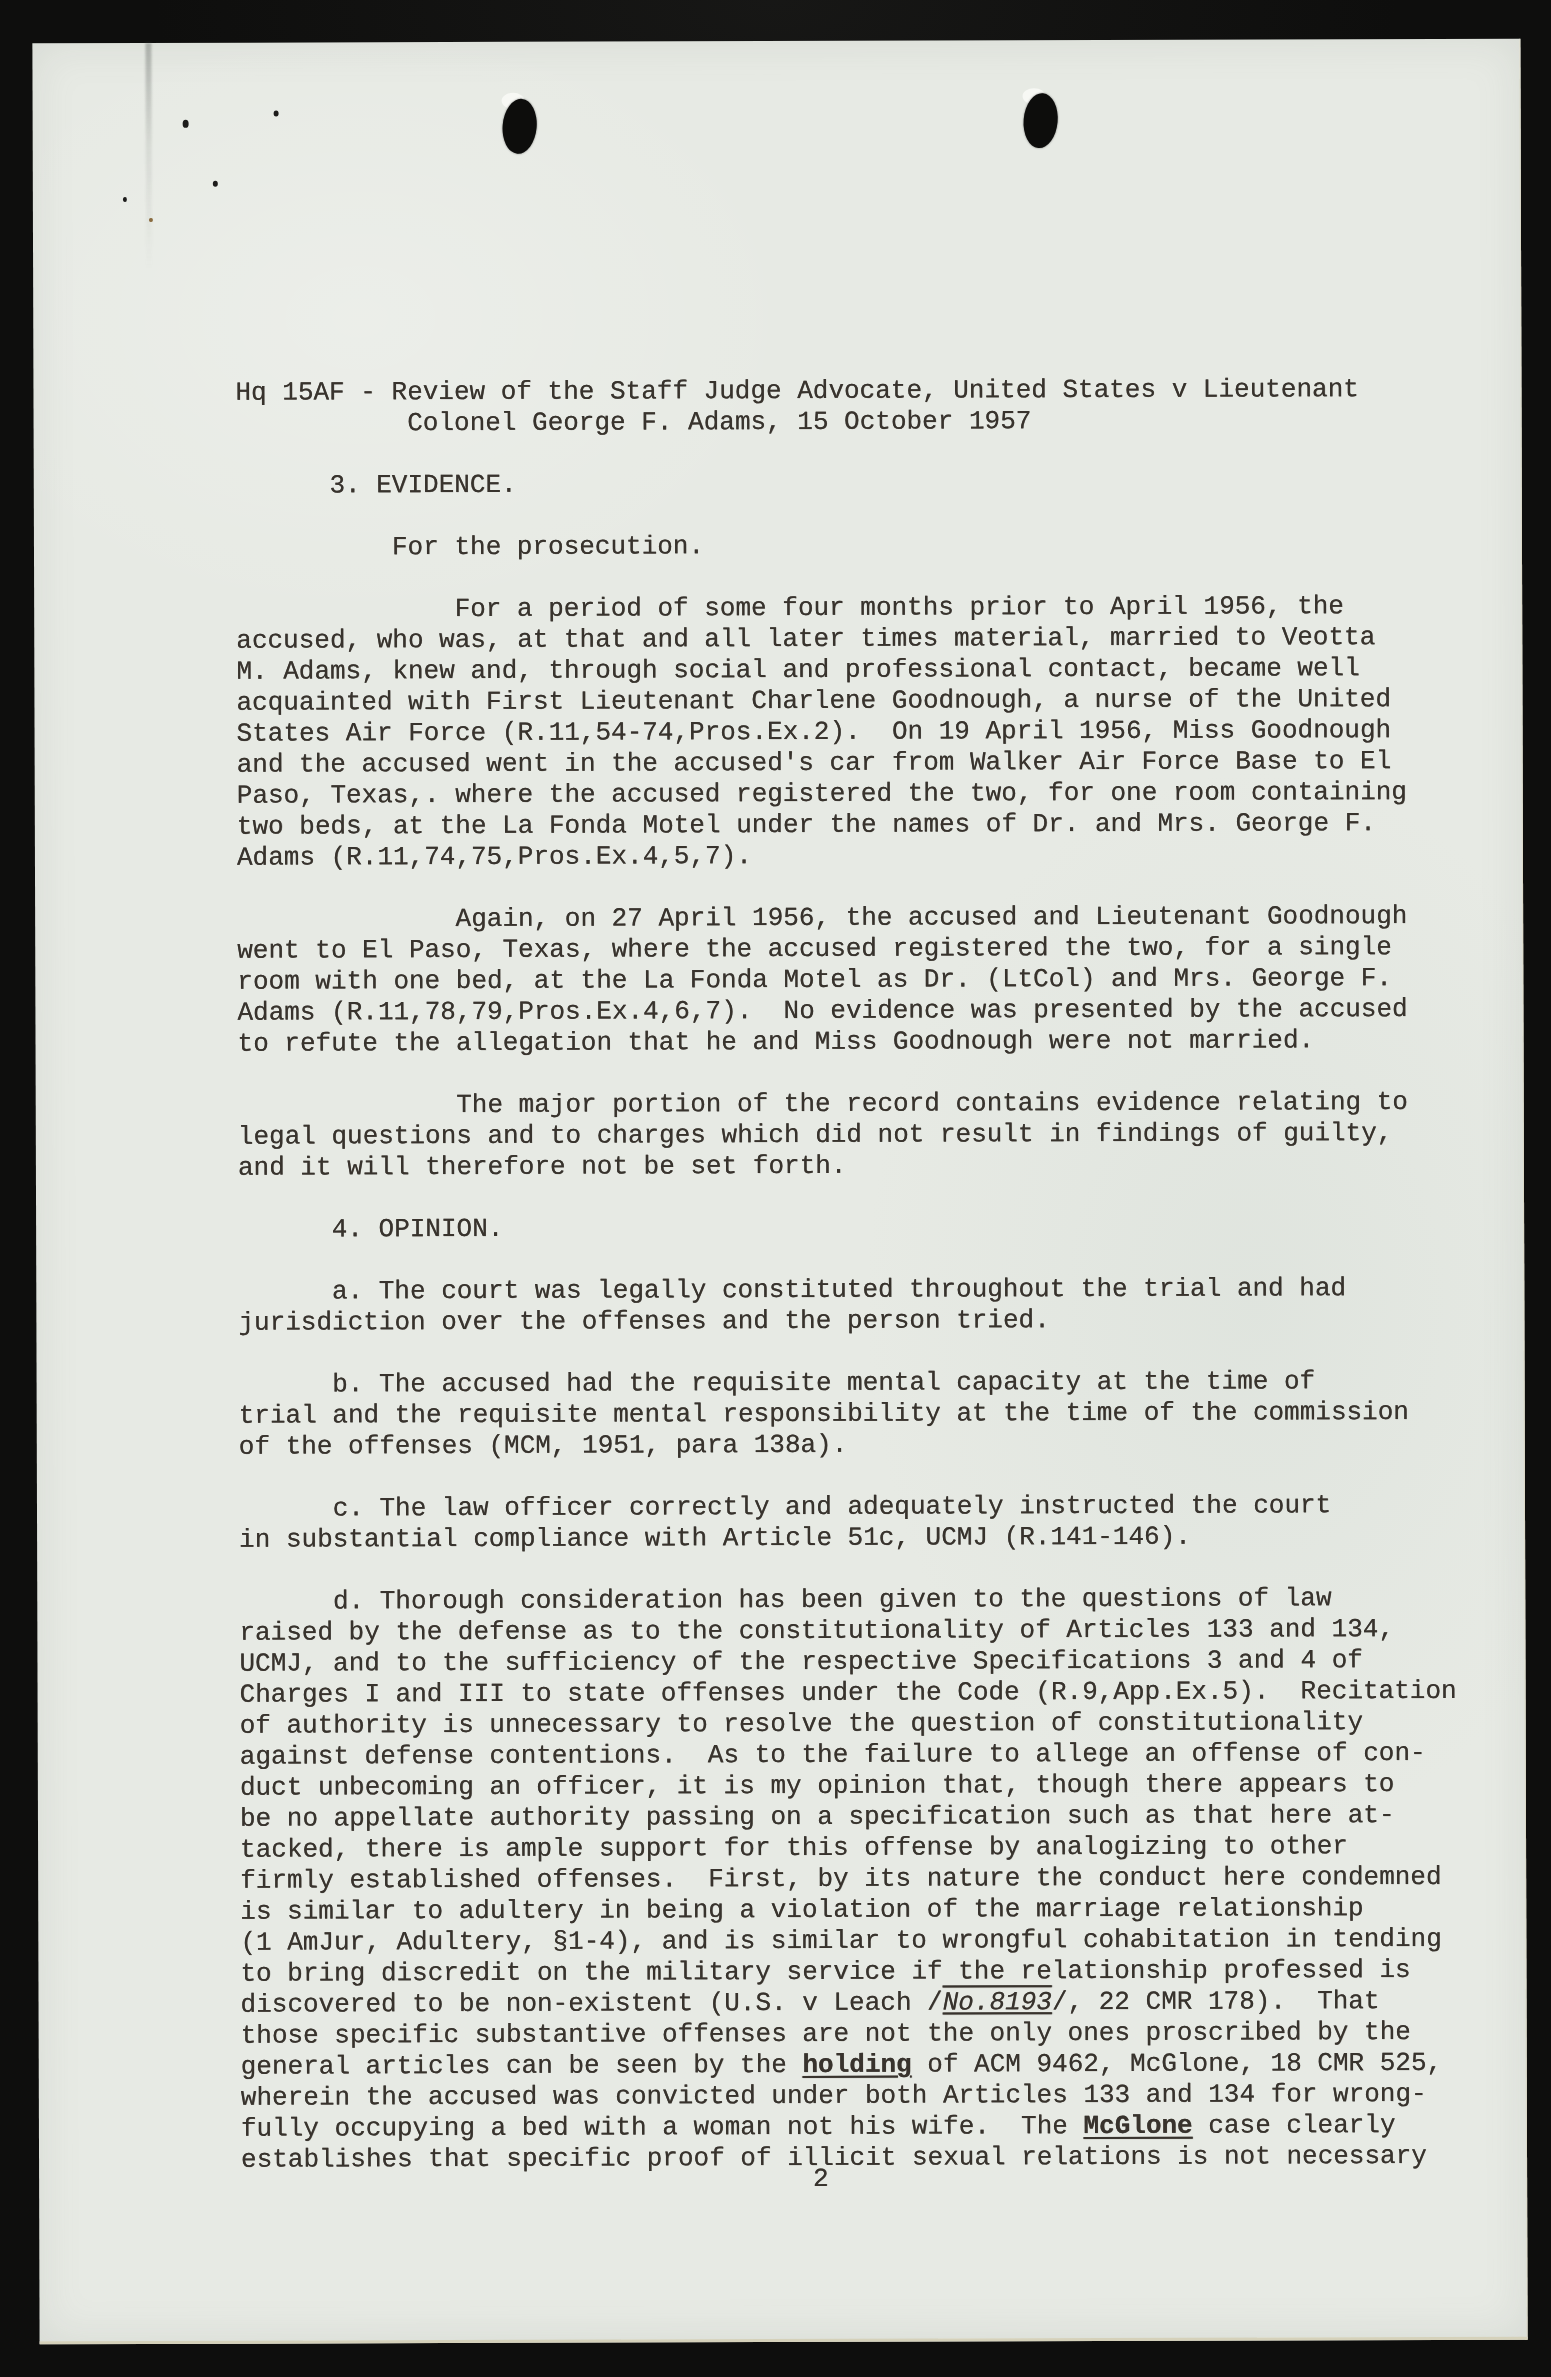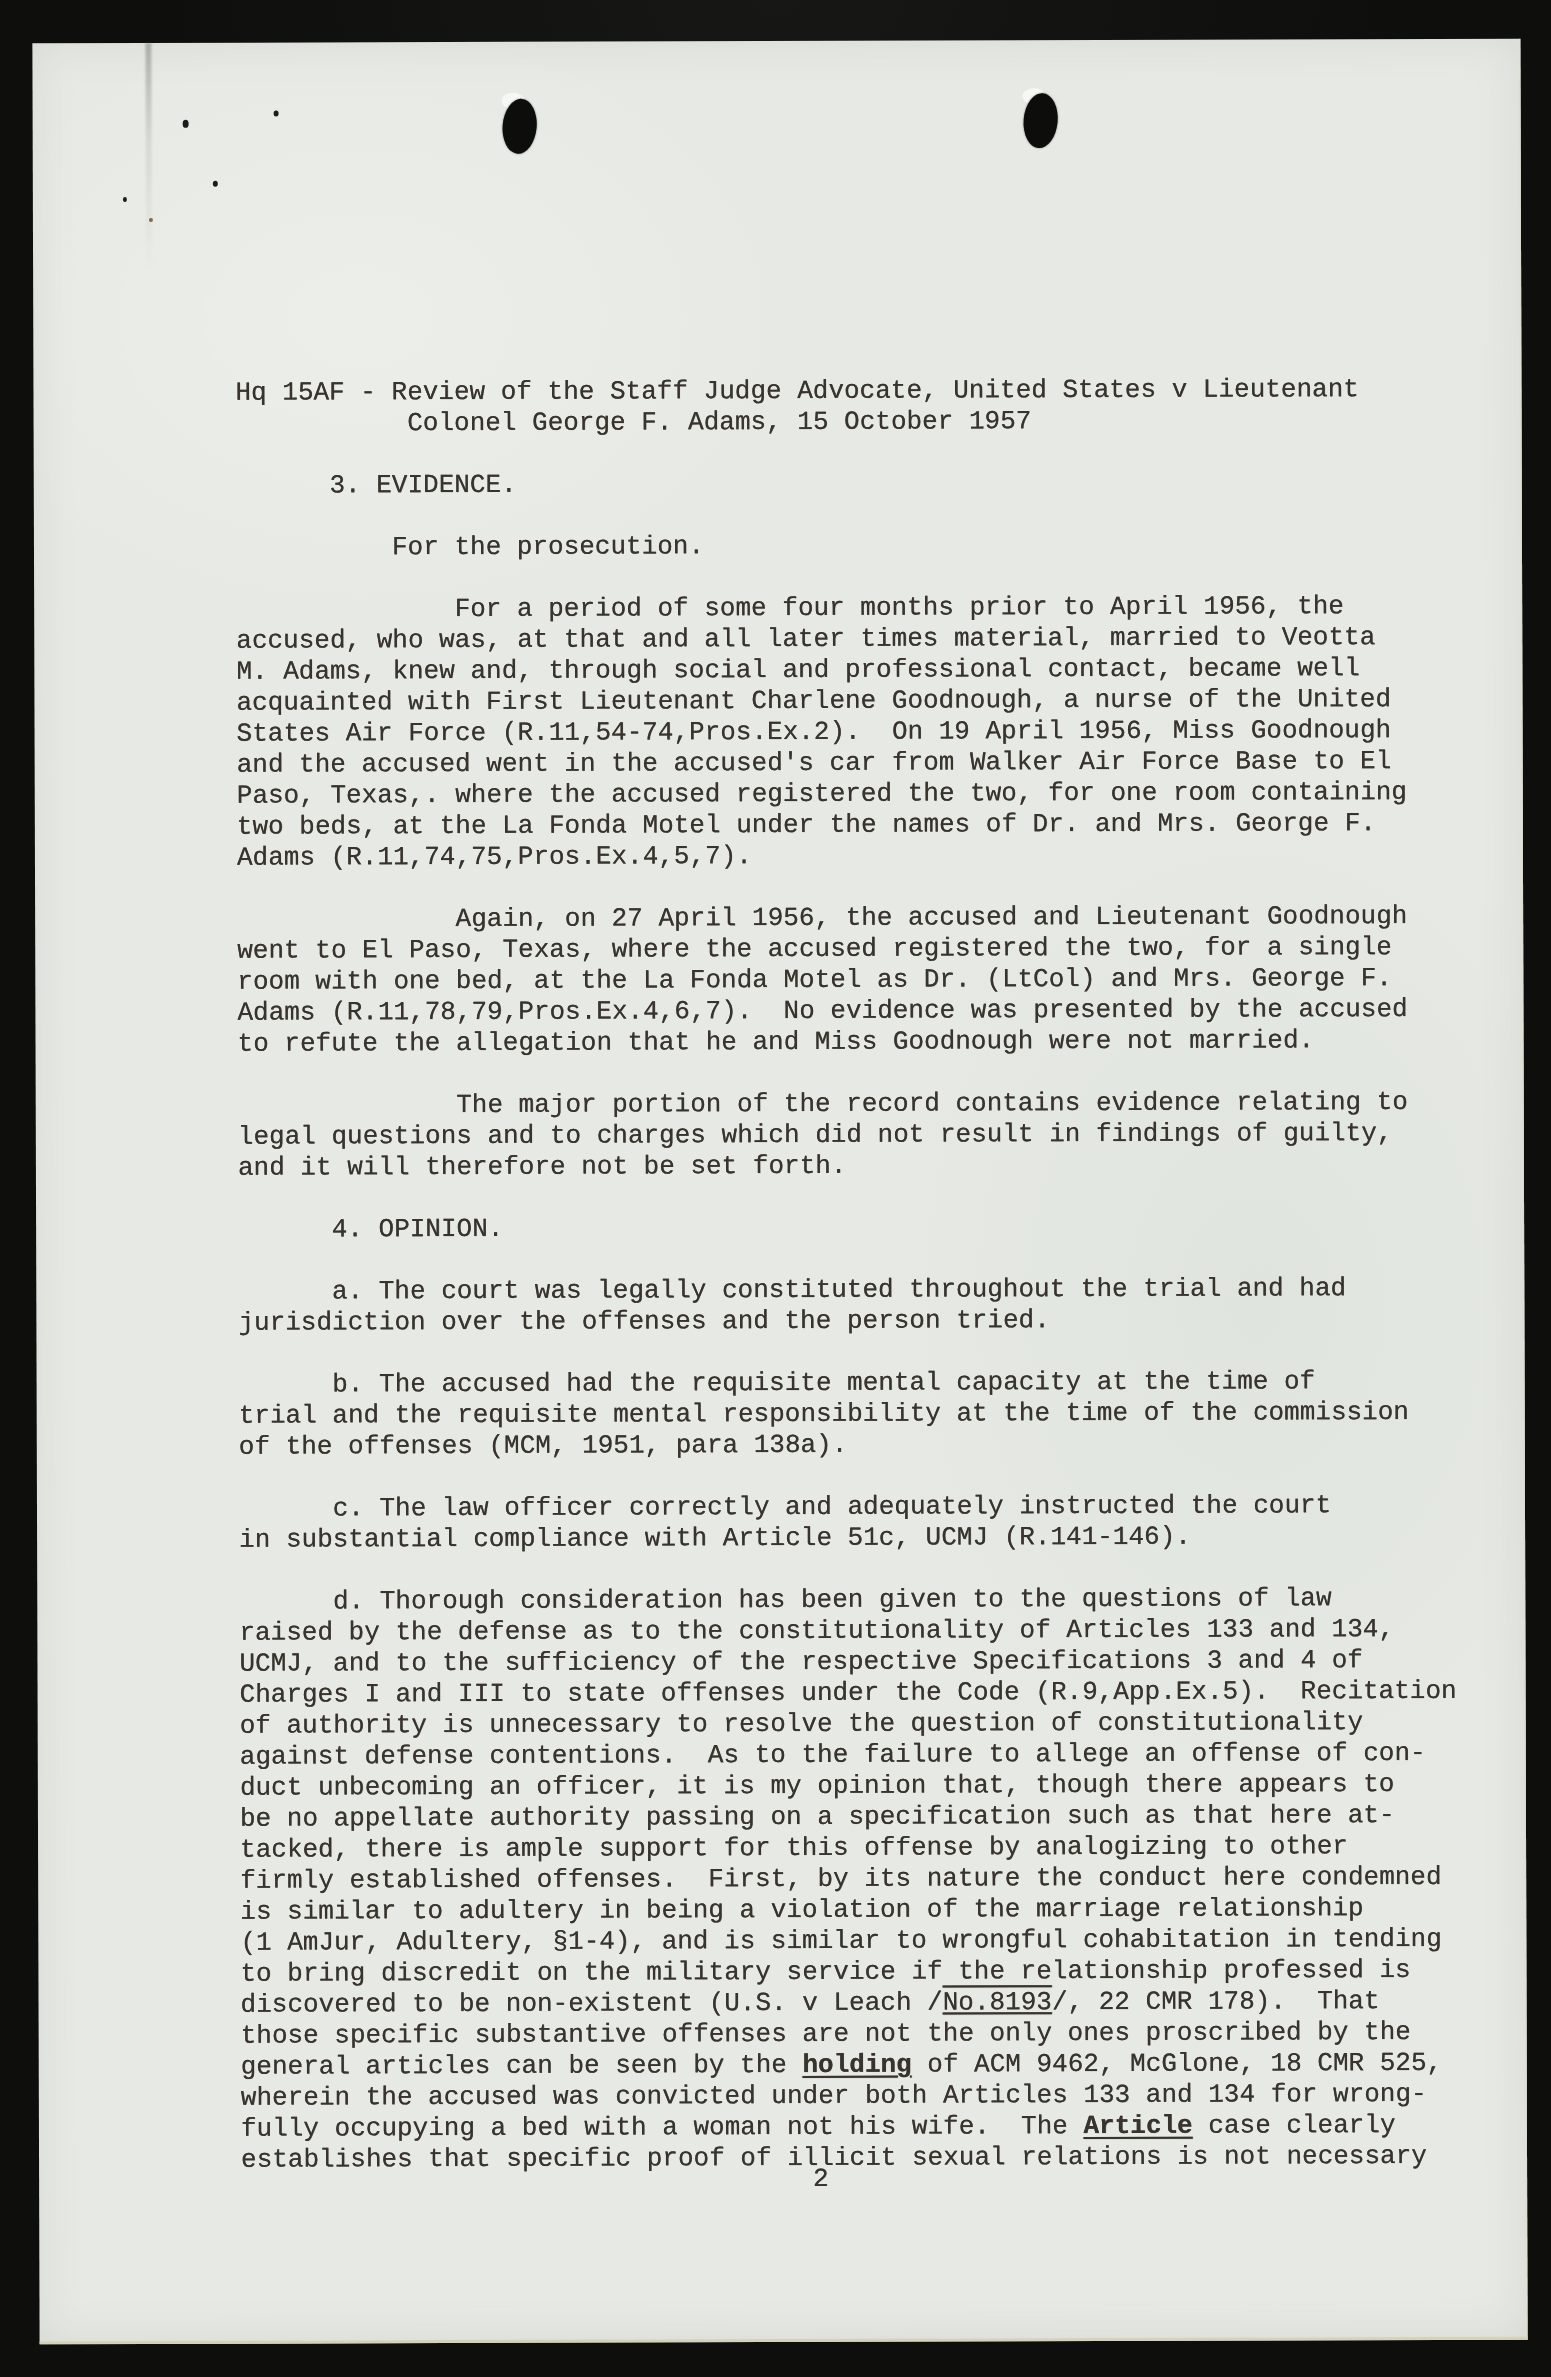--- a/index.html
+++ b/index.html
@@ -65,20 +65,21 @@
   .u {
     text-decoration: underline;
     text-decoration-thickness: 1.5px;
     text-underline-offset: 3.5px;
     font-weight: bold;
   }
   .brk {
     text-decoration: overline underline;
     text-decoration-thickness: 1.5px;
     text-underline-offset: 3px;
+    font-style: italic;
   }
   .page-number {
     position: absolute;
     left: 774px;
     top: 2123px;
     color: #38332d;
     font-size: 26px;
     line-height: 31px;
     text-shadow: 0 0 0.5px rgba(56,51,46,0.60), 0.3px 0.2px 0 rgba(56,51,46,0.38);
   }
@@ -165,21 +166,21 @@
             <div class="line">be no appellate authority passing on a specification such as that here at-</div>
             <div class="line">tacked, there is ample support for this offense by analogizing to other</div>
             <div class="line">firmly established offenses.  First, by its nature the conduct here condemned</div>
             <div class="line">is similar to adultery in being a violation of the marriage relationship</div>
             <div class="line">(1 AmJur, Adultery, §1-4), and is similar to wrongful cohabitation in tending</div>
             <div class="line">to bring discredit on the military service if the relationship professed is</div>
             <div class="line">discovered to be non-existent (U.S. v Leach /<span class="brk">No.8193</span>/, 22 CMR 178).  That</div>
             <div class="line">those specific substantive offenses are not the only ones proscribed by the</div>
             <div class="line">general articles can be seen by the <span class="u">holding</span> of ACM 9462, McGlone, 18 CMR 525,</div>
             <div class="line">wherein the accused was convicted under both Articles 133 and 134 for wrong-</div>
-            <div class="line">fully occupying a bed with a woman not his wife.  The <span class="u">Article</span> case clearly</div>
+            <div class="line">fully occupying a bed with a woman not his wife.  The <span class="u">McGlone</span> case clearly</div>
             <div class="line">establishes that specific proof of illicit sexual relations is not necessary</div>
           </div>
         </div>
     </main>
 
     <div class="page-number line">2</div>
   </div>
 </div>
 
 

